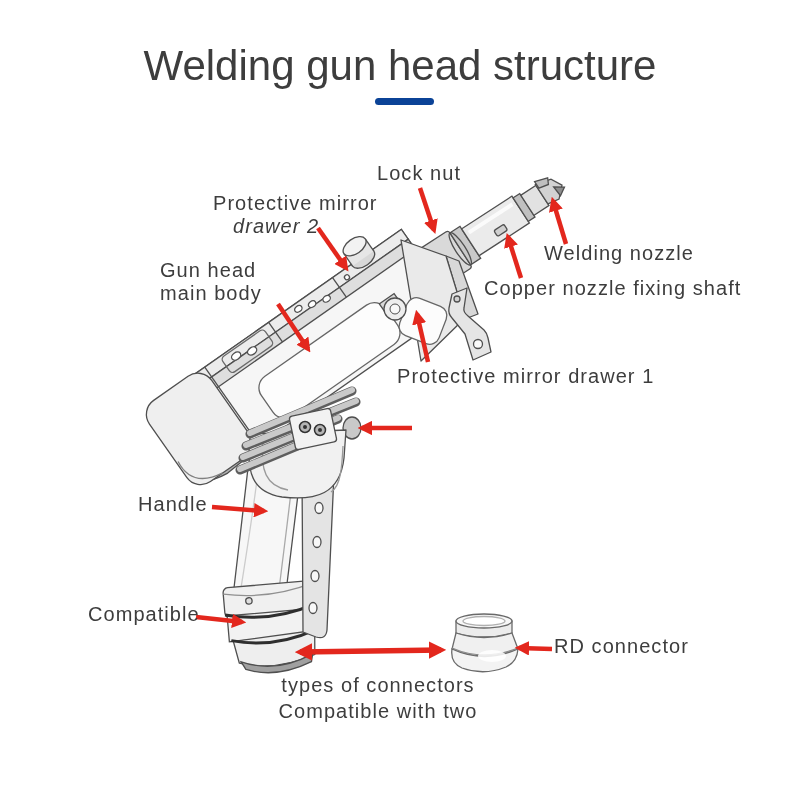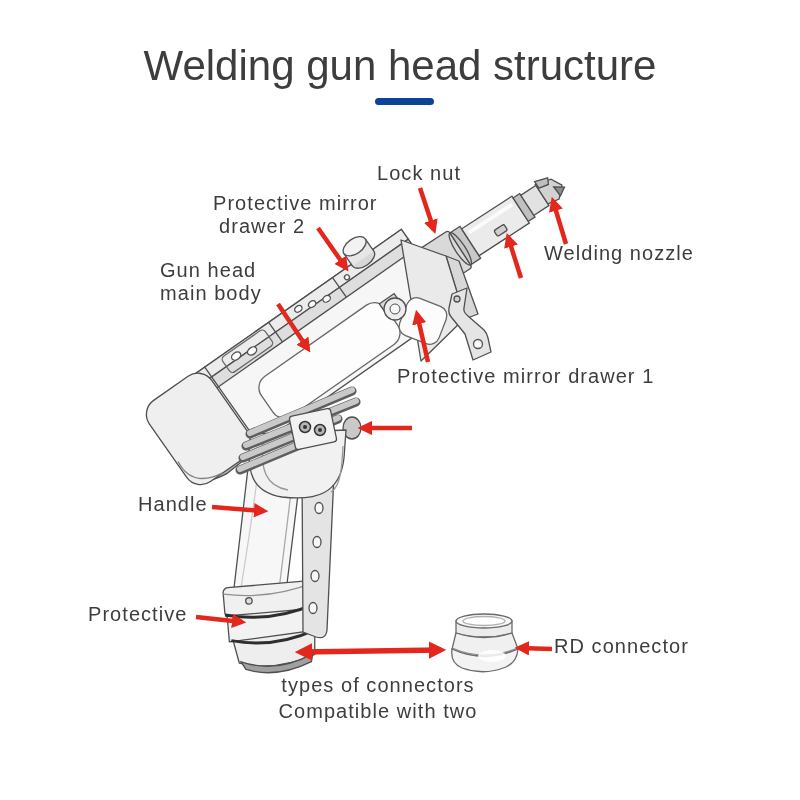--- a/index.html
+++ b/index.html
@@ -19,21 +19,21 @@
   }
   .underline{
     position:absolute;top:98px;left:375px;width:59px;height:7px;
     border-radius:3.5px;background:var(--accent);
   }
   .lbl{
     position:absolute;font-size:20px;line-height:23px;letter-spacing:1.05px;
     color:var(--text);white-space:nowrap;
   }
   .lbl span{display:block;}
-  .lbl .l2{margin-left:6px;}
+  .lbl .l2{margin-left:20px;font-style:italic;}
   .lbl.center{text-align:center;line-height:26px;}
   svg.illus{position:absolute;left:0;top:0;}
   .arrowline{stroke:var(--arrow);}
   #ah path{fill:var(--arrow);}
 </style>
 </head>
 <body>
 
 <div class="canvas">
 
@@ -190,27 +190,28 @@
     <span class="l2">drawer 2</span>
   </div>
 
   <div class="lbl" style="left:160px;top:259px">
     <span>Gun head</span>
     <span>main body</span>
   </div>
 
   <div class="lbl" style="left:544px;top:242px">Welding nozzle</div>
 
+  <div class="lbl" style="left:484px;top:277px">Copper nozzle fixing shaft</div>
 
   <div class="lbl" style="left:397px;top:365px">Protective mirror drawer 1</div>
 
 
   <div class="lbl" style="left:138px;top:493px">Handle</div>
 
-  <div class="lbl" style="left:88px;top:603px">Protective</div>
+  <div class="lbl" style="left:88px;top:603px">Compatible</div>
 
   <div class="lbl" style="left:554px;top:635px">RD connector</div>
 
   <div class="lbl center" style="left:252px;top:672px;width:252px;white-space:normal">
     <span>types of connectors</span>
     <span>Compatible with two</span>
   </div>
 
 </div>
 

